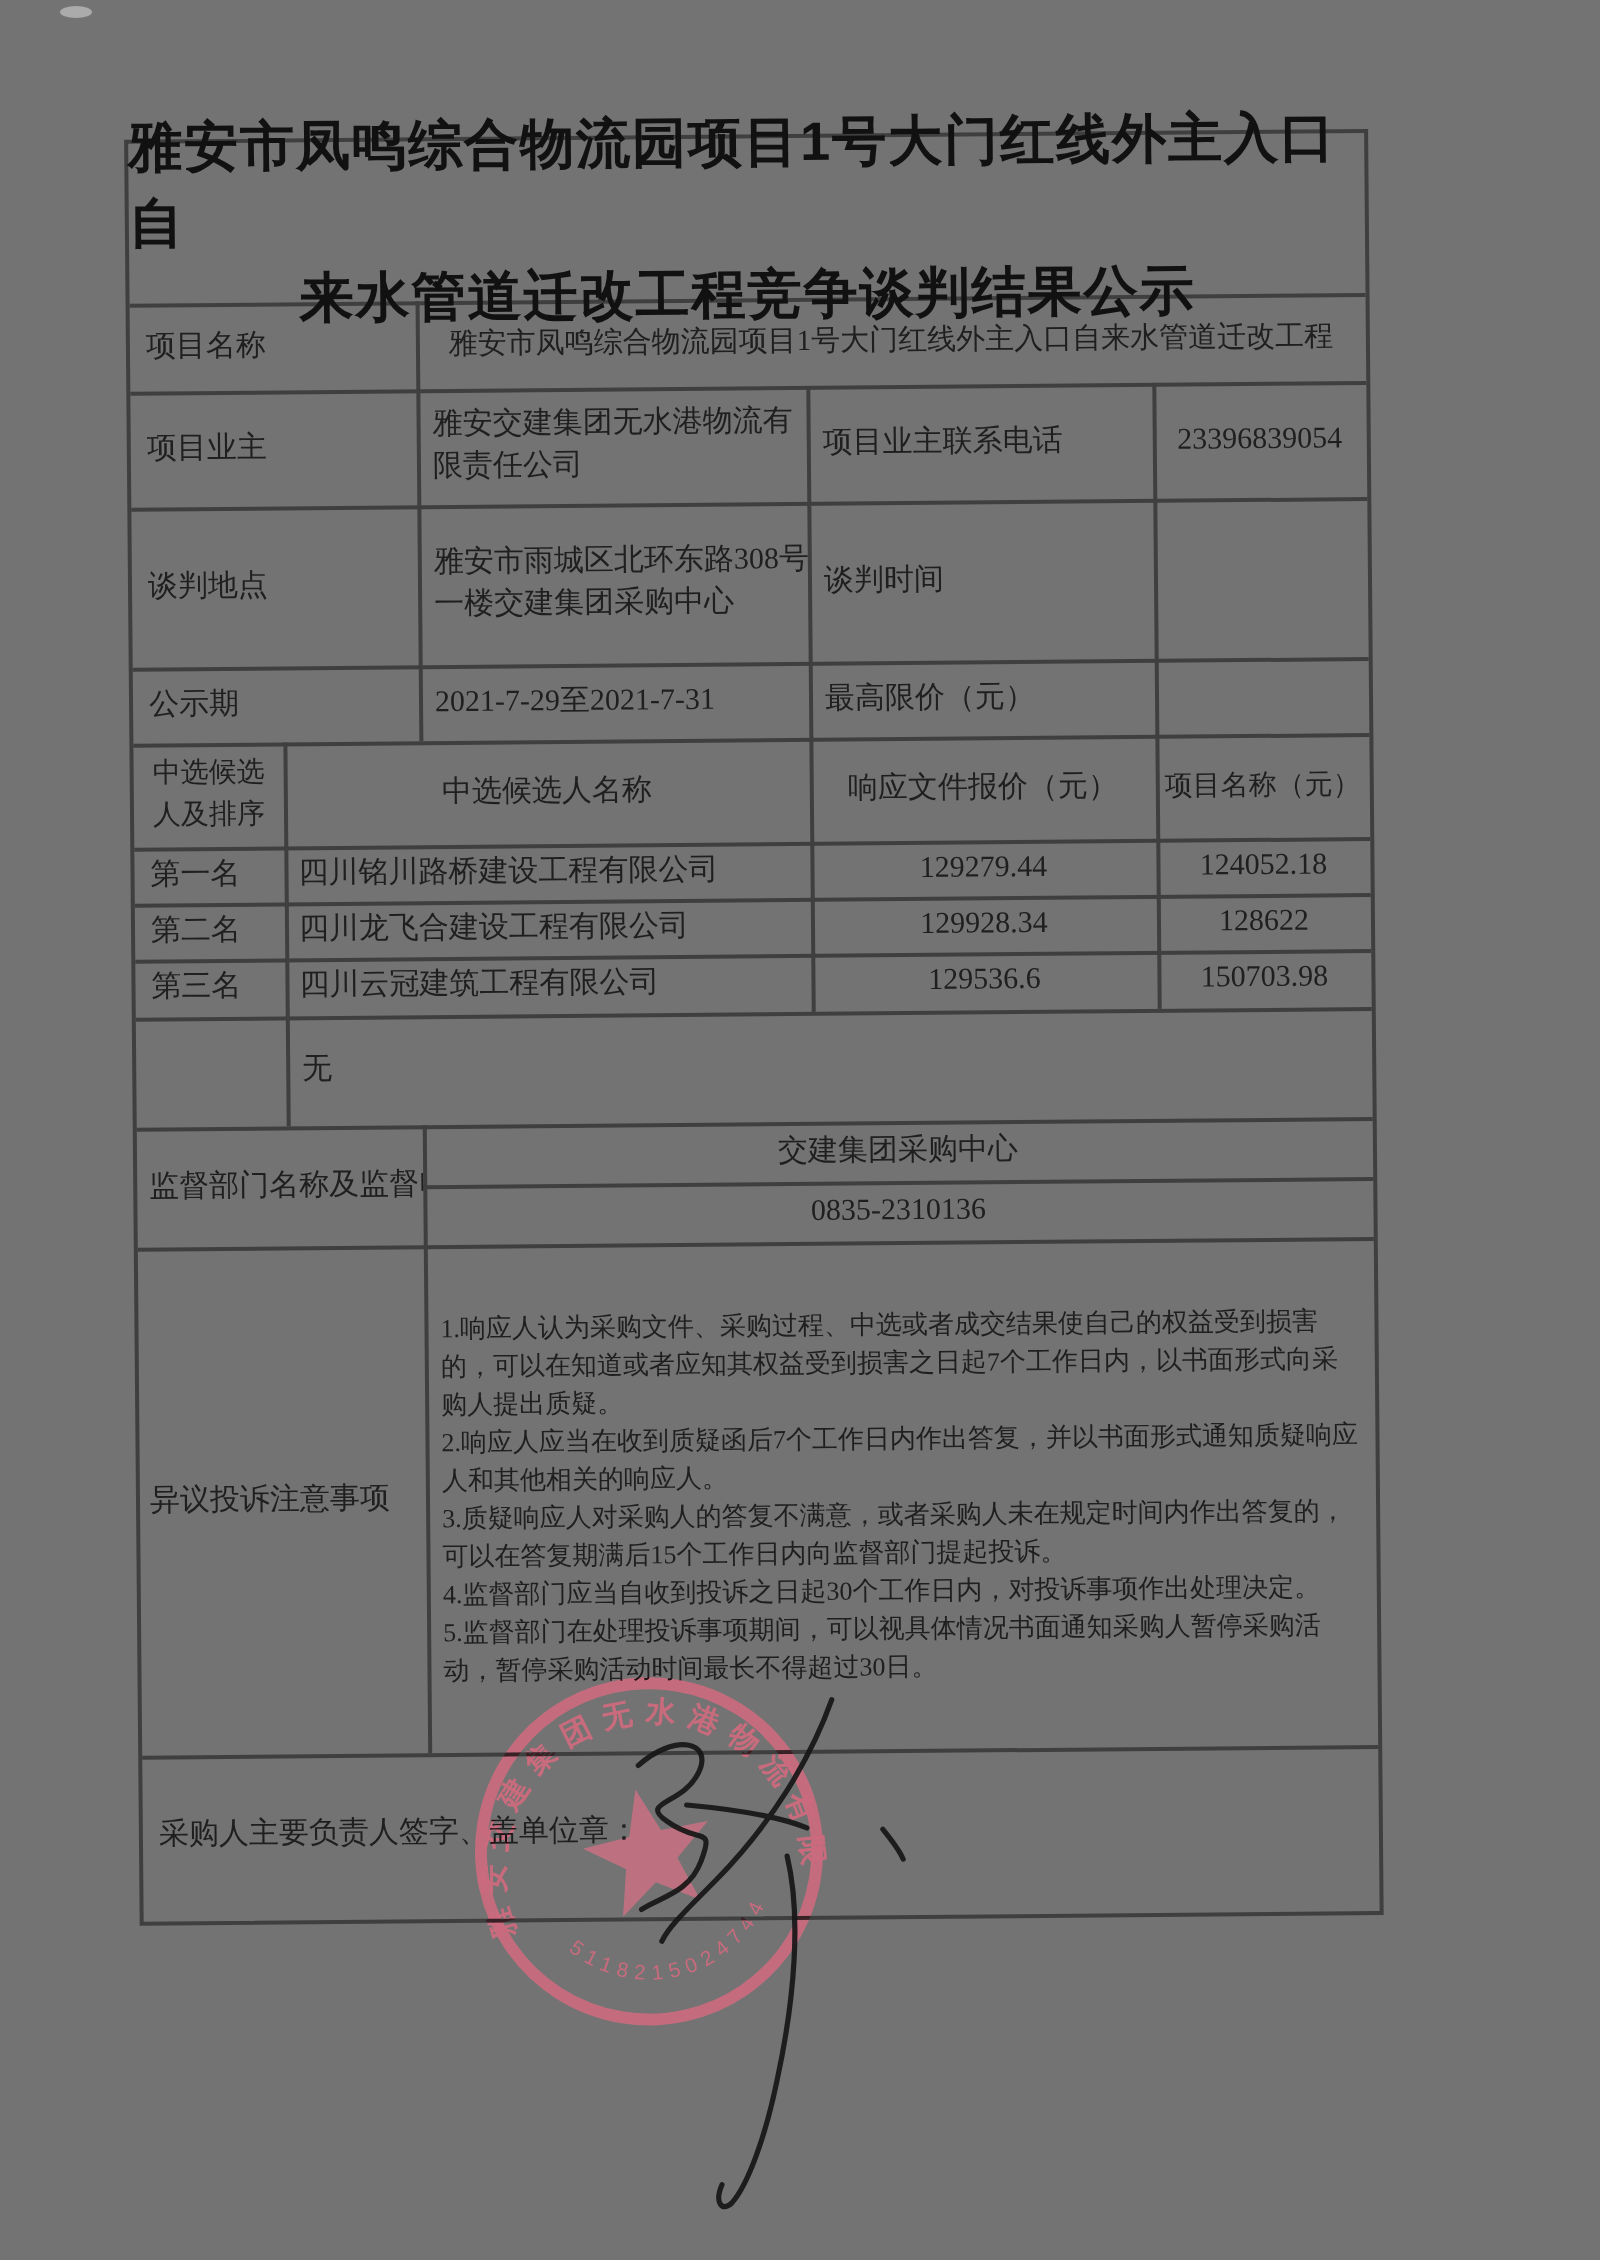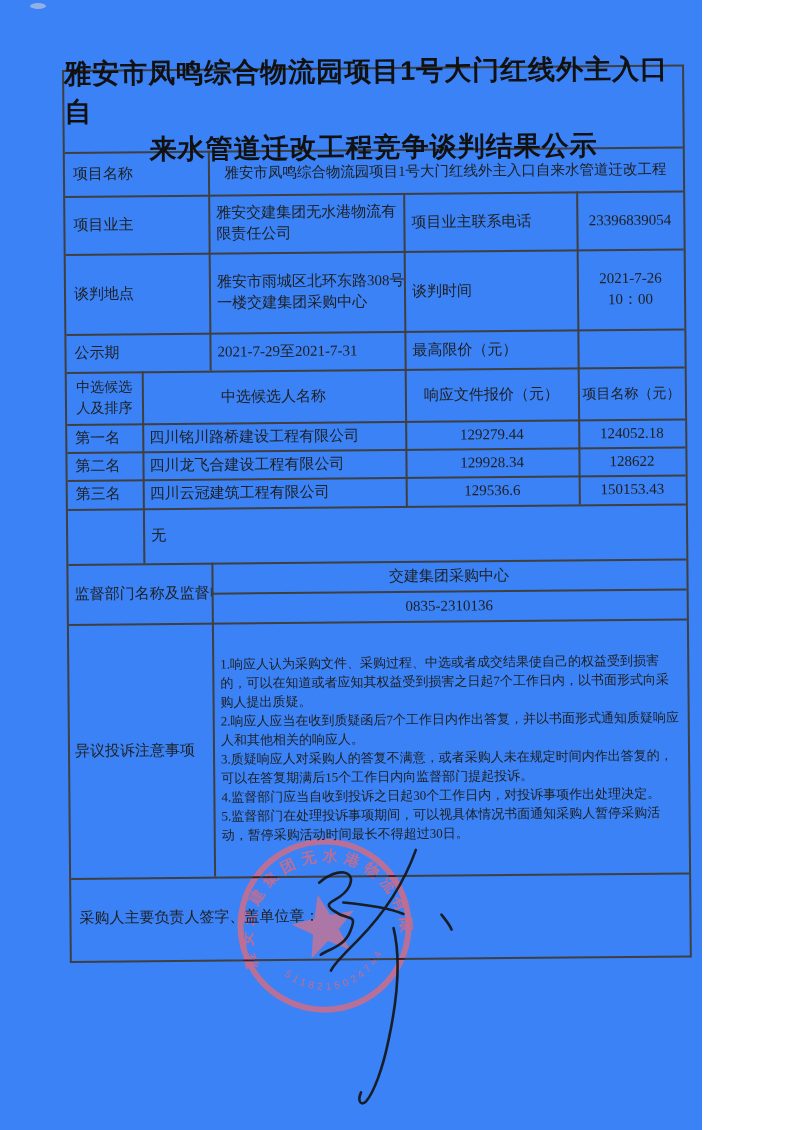--- a/index.html
+++ b/index.html
@@ -1,18 +1,18 @@
 <!DOCTYPE html>
 <html><head>
 <meta charset="utf-8">
 <style>
   html,body{margin:0;padding:0;background:#ffffff;}
   .page{
-    position:relative;width:692px;height:1130px;background:#3b82f6;overflow:hidden;
-    font-family:"Liberation Serif","DejaVu Serif",serif;color:#1f1f1f;padding-left:10px;
+    position:relative;width:800px;height:1130px;background:#737373;overflow:hidden;
+    font-family:"Liberation Serif","DejaVu Serif",serif;color:#1f1f1f;
   }
   .speck{position:absolute;left:30px;top:3px;width:16px;height:6px;background:#d9d9d9;border-radius:50%;opacity:.55;}
   .sheet{position:absolute;left:0;top:0;width:800px;height:1130px;transform:rotate(-0.5deg);transform-origin:400px 520px;}
   .doc-table{position:absolute;left:66px;top:67px;width:618px;height:889px;border:2px solid #3f3f3f;background:transparent;}
   .hline{position:absolute;height:2px;background:#3f3f3f;left:0;width:618px;}
   .vline{position:absolute;width:2px;background:#3f3f3f;}
   .cell{position:absolute;display:flex;align-items:center;font-size:15px;line-height:21px;}
   .cell.center{justify-content:center;text-align:center;}
   .cell.left{justify-content:flex-start;text-align:left;}
   .prelines{white-space:pre-line;}
@@ -65,22 +65,20 @@
       <div class="cell center" style="left:145px;top:80px;width:471px;height:44px;font-size:14.5px">雅安市凤鸣综合物流园项目1号大门红线外主入口自来水管道迁改工程</div>
 
       <div class="cell left" style="left:8px;top:124px;width:130px;height:58px">项目业主</div>
       <div class="cell left" style="left:151px;top:124px;width:182px;height:58px">雅安交建集团无水港物流有限责任公司</div>
       <div class="cell left" style="left:346px;top:124px;width:160px;height:58px">项目业主联系电话</div>
       <div class="cell center" style="left:511px;top:124px;width:107px;height:58px">23396839054</div>
 
       <div class="cell left" style="left:8px;top:182px;width:130px;height:80px">谈判地点</div>
       <div class="cell left" style="left:151px;top:182px;width:190px;height:80px">雅安市雨城区北环东路308号一楼交建集团采购中心</div>
       <div class="cell left" style="left:346px;top:182px;width:160px;height:80px">谈判时间</div>
-      <div class="cell center prelines" style="left:511px;top:182px;width:107px;height:80px">2021-7-26
-10：00</div>
 
       <div class="cell left" style="left:8px;top:262px;width:130px;height:38px">公示期</div>
       <div class="cell left" style="left:151px;top:262px;width:182px;height:38px">2021-7-29至2021-7-31</div>
       <div class="cell left" style="left:346px;top:262px;width:160px;height:38px">最高限价（元）</div>
 
       <div class="cell center prelines" style="left:0px;top:300px;width:75px;height:52px;font-size:14px">中选候选
 人及排序</div>
       <div class="cell center" style="left:75px;top:300px;width:263px;height:52px">中选候选人名称</div>
       <div class="cell center" style="left:338px;top:300px;width:173px;height:52px">响应文件报价（元）</div>
       <div class="cell center" style="left:511px;top:300px;width:107px;height:52px;font-size:14px">项目名称（元）</div>
@@ -91,21 +89,21 @@
       <div class="cell center" style="left:511px;top:352px;width:107px;height:28px">124052.18</div>
 
       <div class="cell left" style="left:8px;top:380px;width:66px;height:28px">第二名</div>
       <div class="cell left" style="left:82px;top:380px;width:254px;height:28px">四川龙飞合建设工程有限公司</div>
       <div class="cell center" style="left:338px;top:380px;width:173px;height:28px">129928.34</div>
       <div class="cell center" style="left:511px;top:380px;width:107px;height:28px">128622</div>
 
       <div class="cell left" style="left:8px;top:408px;width:66px;height:29px">第三名</div>
       <div class="cell left" style="left:82px;top:408px;width:254px;height:29px">四川云冠建筑工程有限公司</div>
       <div class="cell center" style="left:338px;top:408px;width:173px;height:29px">129536.6</div>
-      <div class="cell center" style="left:511px;top:408px;width:107px;height:29px">150153.43</div>
+      <div class="cell center" style="left:511px;top:408px;width:107px;height:29px">150703.98</div>
 
       <div class="cell left" style="left:83px;top:437px;width:520px;height:55px">无</div>
 
       <div class="cell left clip" style="left:6px;top:492px;width:137px;height:60px">监督部门名称及监督电</div>
       <div class="cell center" style="left:143px;top:492px;width:475px;height:30px">交建集团采购中心</div>
       <div class="cell center" style="left:143px;top:522px;width:475px;height:30px">0835-2310136</div>
 
       <div class="cell left" style="left:5px;top:552px;width:138px;height:254px">异议投诉注意事项</div>
       <div class="cell left" style="left:151px;top:552px;width:460px;height:254px">
         <div class="notice-text">1.响应人认为采购文件、采购过程、中选或者成交结果使自己的权益受到损害的，可以在知道或者应知其权益受到损害之日起7个工作日内，以书面形式向采购人提出质疑。

